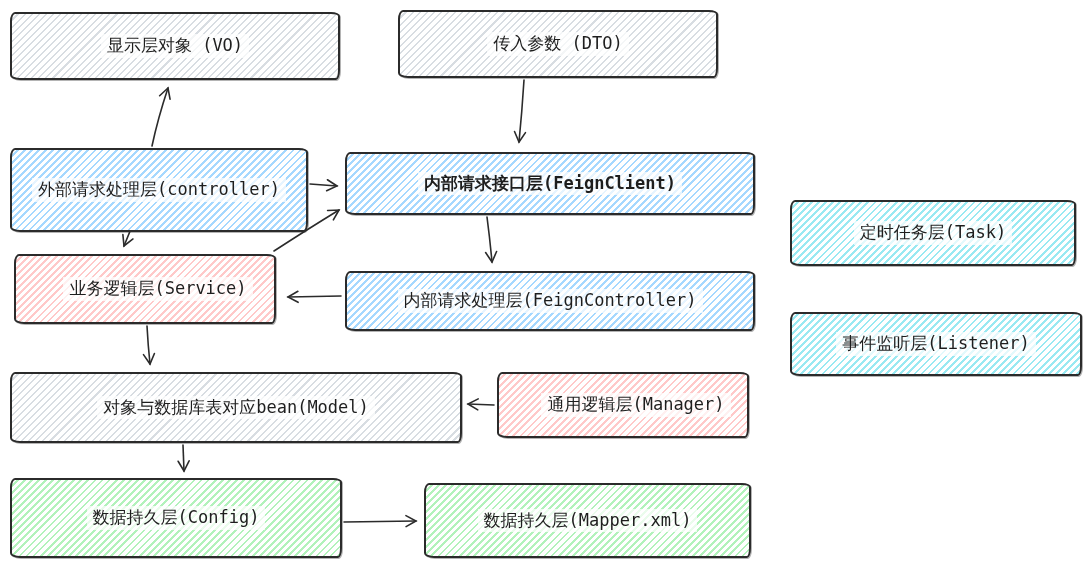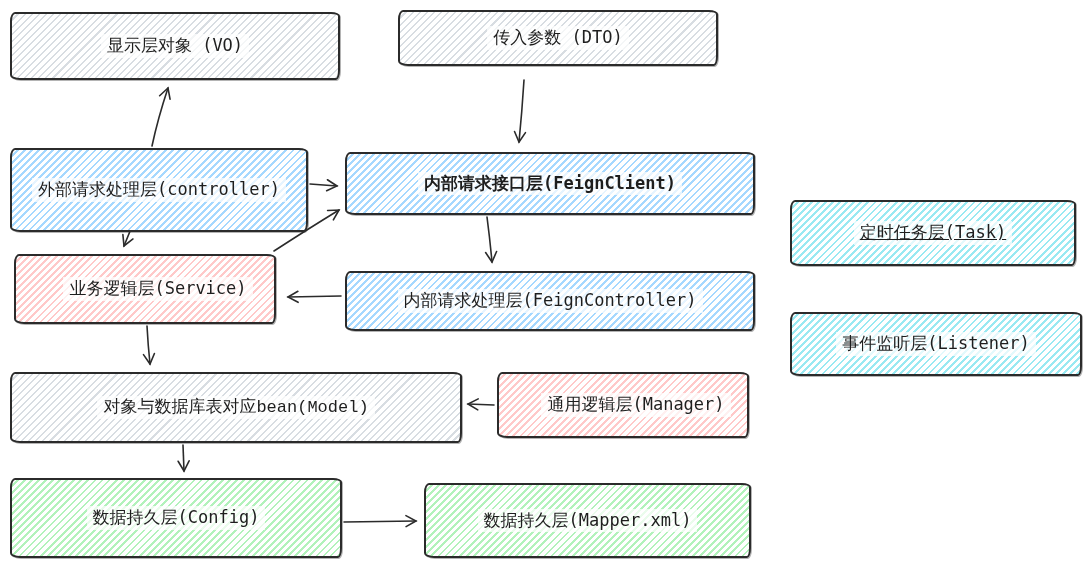--- a/index.html
+++ b/index.html
@@ -30,31 +30,31 @@
   .fill-green{background-image:repeating-linear-gradient(135deg,transparent 0 3px,var(--green) 3px 5px);}
   .fill-cyan {background-image:repeating-linear-gradient(135deg,transparent 0 3px,var(--cyan) 3px 5px);}
   .node span{
     background:rgba(255,255,255,.72);
     padding:1px 6px;
     line-height:1.25;
     white-space:nowrap;
   }
   
   #n-vo              {left:10px;  top:12px;  width:330px; height:68px;}
-  #n-dto             {left:398px; top:10px;  width:320px; height:56px;align-items:center;}
+  #n-dto             {left:398px; top:10px;  width:320px; height:68px;align-items:center;}
   #n-controller      {left:10px;  top:148px; width:298px; height:84px;align-items:center;}
   #n-feign-client    {left:345px; top:152px; width:410px; height:63px;font-weight:bold;}
   #n-service         {left:14px;  top:254px; width:262px; height:70px;}
   #n-feign-controller{left:345px; top:271px; width:410px; height:60px;}
-  #n-model           {left:10px;  top:372px; width:452px; height:71px;font-family:Liberation Mono, monospace;}
+  #n-model           {left:10px;  top:372px; width:452px; height:71px;}
   #n-manager         {left:497px; top:372px; width:252px; height:66px;}
   #n-mapper          {left:10px;  top:478px; width:332px; height:80px;}
   #n-mapper-xml      {left:424px; top:483px; width:327px; height:75px;}
   #n-bo              {left:795px; top:85px;  width:248px; height:66px;}
-  #n-task            {left:790px; top:200px; width:286px; height:66px;text-decoration:underline;}
+  #n-task            {left:790px; top:200px; width:286px; height:66px;}
   #n-listener        {left:790px; top:312px; width:292px; height:64px;}
   #n-config          {left:792px; top:437px; width:289px; height:70px;}
   .arrows{position:absolute;left:0;top:0;width:1089px;height:570px;}
   .arrows path,.arrows line{stroke:#2b2b2b;stroke-width:1.6;fill:none;stroke-linecap:round;}
 </style>
 </head>
 <body>
 
 <div class="canvas">
 

